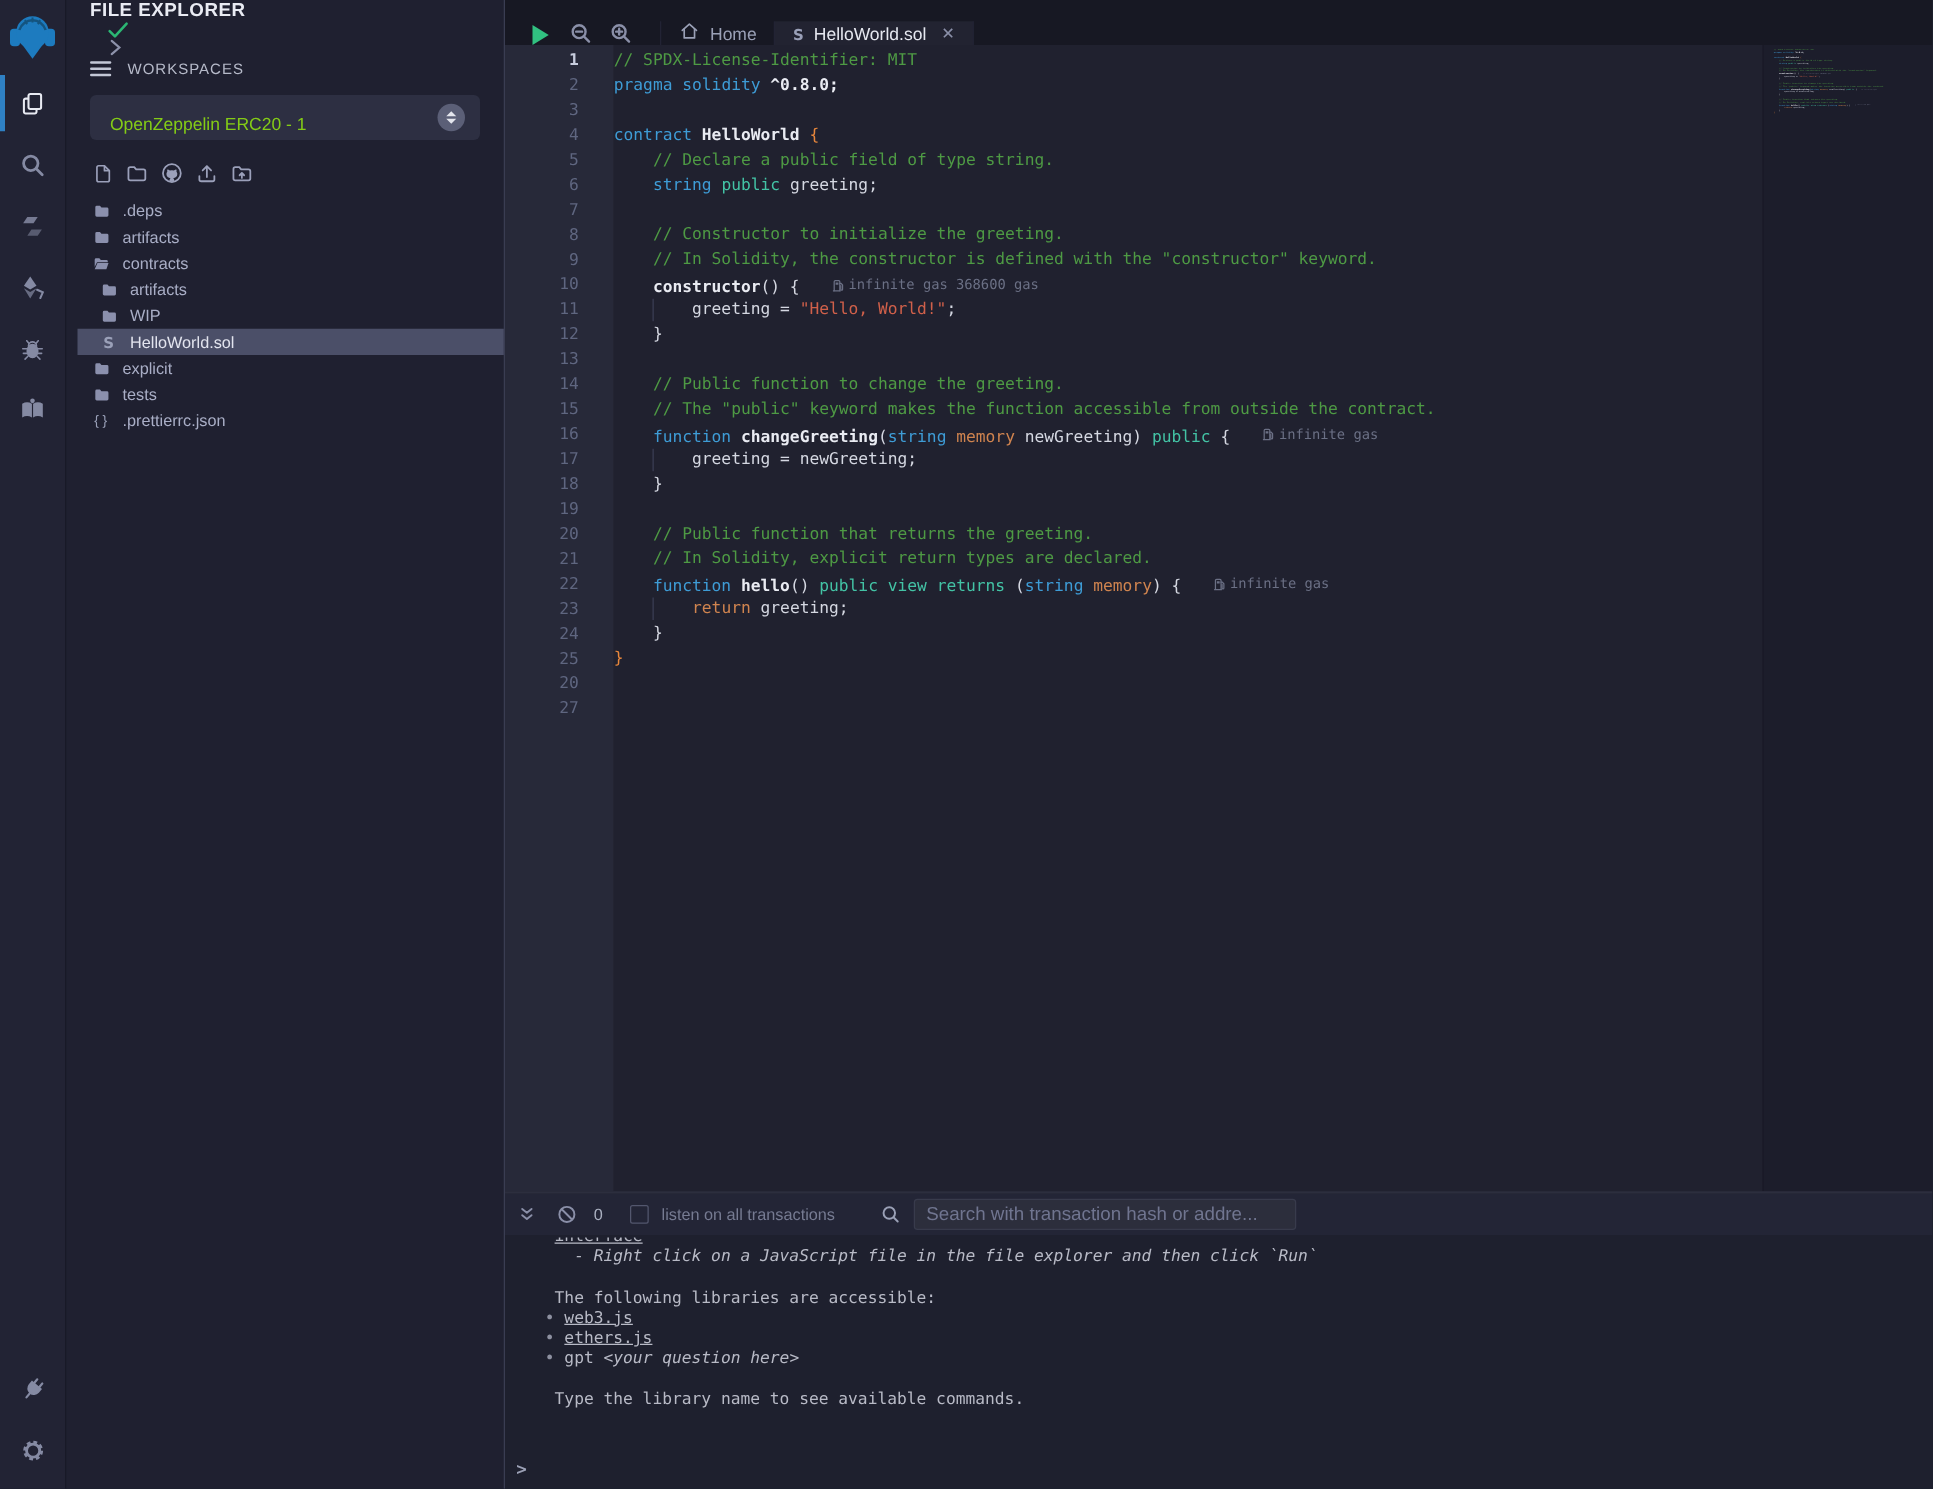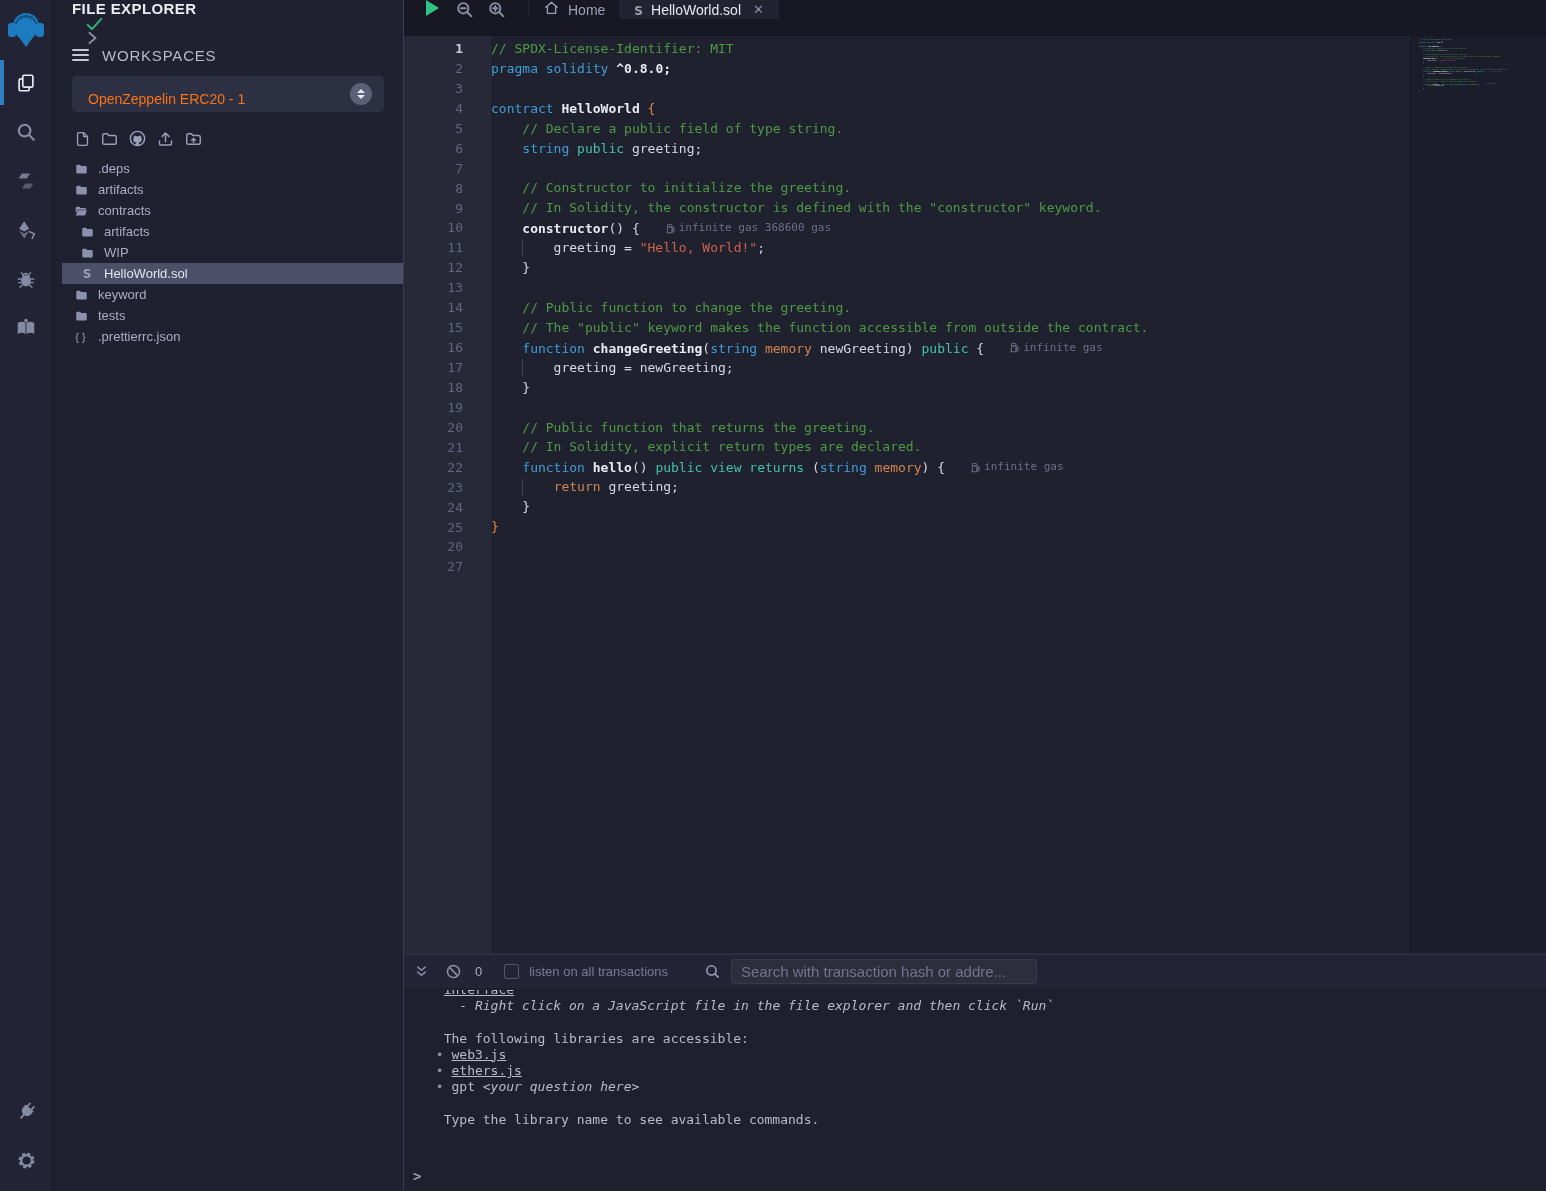--- a/index.html
+++ b/index.html
@@ -22,45 +22,45 @@
 
   
   .side-panel { width:351px; background:#1f2030; border-right:1px solid #3a3d52;
                 display:flex; flex-direction:column; font-size:13px; }
   .panel-header { display:flex; align-items:flex-start; height:40px; padding:0 18px 0 19px;flex-direction:column; }
   .panel-title { color:#e9ebf3; font-size:15px; font-weight:700; letter-spacing:.4px; flex:1; }
   .panel-header .hicon { color:#8d92ab; margin-left:14px; display:flex; }
   .workspaces-row { display:flex; align-items:center; height:30px; padding:0 19px; }
   .hamburger { width:17px; display:flex; flex-direction:column; gap:3px; margin-right:13px; cursor:pointer; }
   .hamburger span { height:2px; background:#c3c7d6; border-radius:1px; }
-  .workspaces-label { color:#b6bac9; font-size:15px; letter-spacing:.8px; }
+  .workspaces-label { color:#b6bac9; font-size:12px; letter-spacing:.8px; }
   .ws-dropdown { margin:6px 19px 0 19px; height:36px; background:#2d2f42; border-radius:5px;
                  display:flex; align-items:center; padding:0 12px 0 16px; cursor:pointer; }
-  .ws-dropdown .ws-value { color:#f97316; font-size:14px; flex:1;margin-top:10px; }
+  .ws-dropdown .ws-value { color:#84cc16; font-size:14px; flex:1;margin-top:10px; }
   .updown-circle { width:22px; height:22px; border-radius:50%; background:#5b5f77;
                    display:flex; flex-direction:column; align-items:center; justify-content:center; gap:2px; }
   .updown-circle i { width:0; height:0; border-left:4px solid transparent; border-right:4px solid transparent; }
   .updown-circle .up { border-bottom:4px solid #e4e6ee; }
   .updown-circle .down { border-top:4px solid #e4e6ee; }
   .fe-toolbar { display:flex; align-items:center; gap:9px; padding:17px 0 6px 21px; color:#9ba0ba; }
   .fe-toolbar .tbi { cursor:pointer; display:flex; }
   .file-tree { margin-top:4px; }
   .tree-row { height:21px; display:flex; align-items:center; color:#a9aec6; cursor:pointer;
               padding-left:20px; }
   .tree-row .ticon { width:16px; display:flex; justify-content:center; margin-right:9px; color:#8b90ad; flex:none; }
   .tree-row.depth1 { padding-left:26px; }
   .tree-row.selected { background:#4b4f68; margin-left:9px; padding-left:11px; color:#e2e4ee; }
   .tree-row.selected.depth1 { padding-left:17px; }
   .sol-glyph { font-family:"DejaVu Sans", sans-serif; font-weight:700; font-size:12px; color:#9aa0b8; }
   .json-glyph { font-size:11px; color:#9aa0b8; letter-spacing:1px; }
 
   
   .main { flex:1; display:flex; flex-direction:column; min-width:0; }
 
-  .editor-topbar { height:36px; background:#171823; display:flex; align-items:flex-start; flex:none; }
+  .editor-topbar { height:36px; background:#171823; display:flex; align-items:flex-end; flex:none; }
   .tb-btn { width:32px; display:flex; align-items:center; justify-content:center; color:#8a8fa8; cursor:pointer; }
   .play-btn { margin-left:12px; }
   .play-tri { width:0; height:0; border-top:8px solid transparent; border-bottom:8px solid transparent;
               border-left:13px solid #31c181; }
   .tabs { display:flex; margin-left:16px; }
   .tab { display:flex; align-items:center; gap:8px; padding:0 14px; border-right:1px solid #222334;
          color:#9aa0b6; font-size:14px; cursor:pointer; }
   .tab:first-child { border-left:1px solid #222334; }
   .tab.active { background:#222331; color:#e6e8f0; }
   .tab .close { color:#8a8fa8; font-size:13px; margin-left:4px; }
@@ -315,21 +315,21 @@
             <span class="sol-glyph">S</span>
           </span>
           <span>HelloWorld.sol</span>
         </div>
         <div class="tree-row depth0">
           <span class="ticon">
             <svg width="15" height="14" viewBox="0 0 24 24" fill="currentColor">
               <path d="M3 6.5a2 2 0 0 1 2-2h4.4l2 2.3H19a2 2 0 0 1 2 2v8.7a2 2 0 0 1-2 2H5a2 2 0 0 1-2-2z"></path>
             </svg>
           </span>
-          <span>keyword</span>
+          <span>explicit</span>
         </div>
         <div class="tree-row depth0">
           <span class="ticon">
             <svg width="15" height="14" viewBox="0 0 24 24" fill="currentColor">
               <path d="M3 6.5a2 2 0 0 1 2-2h4.4l2 2.3H19a2 2 0 0 1 2 2v8.7a2 2 0 0 1-2 2H5a2 2 0 0 1-2-2z"></path>
             </svg>
           </span>
           <span>tests</span>
         </div>
         <div class="tree-row depth0">

